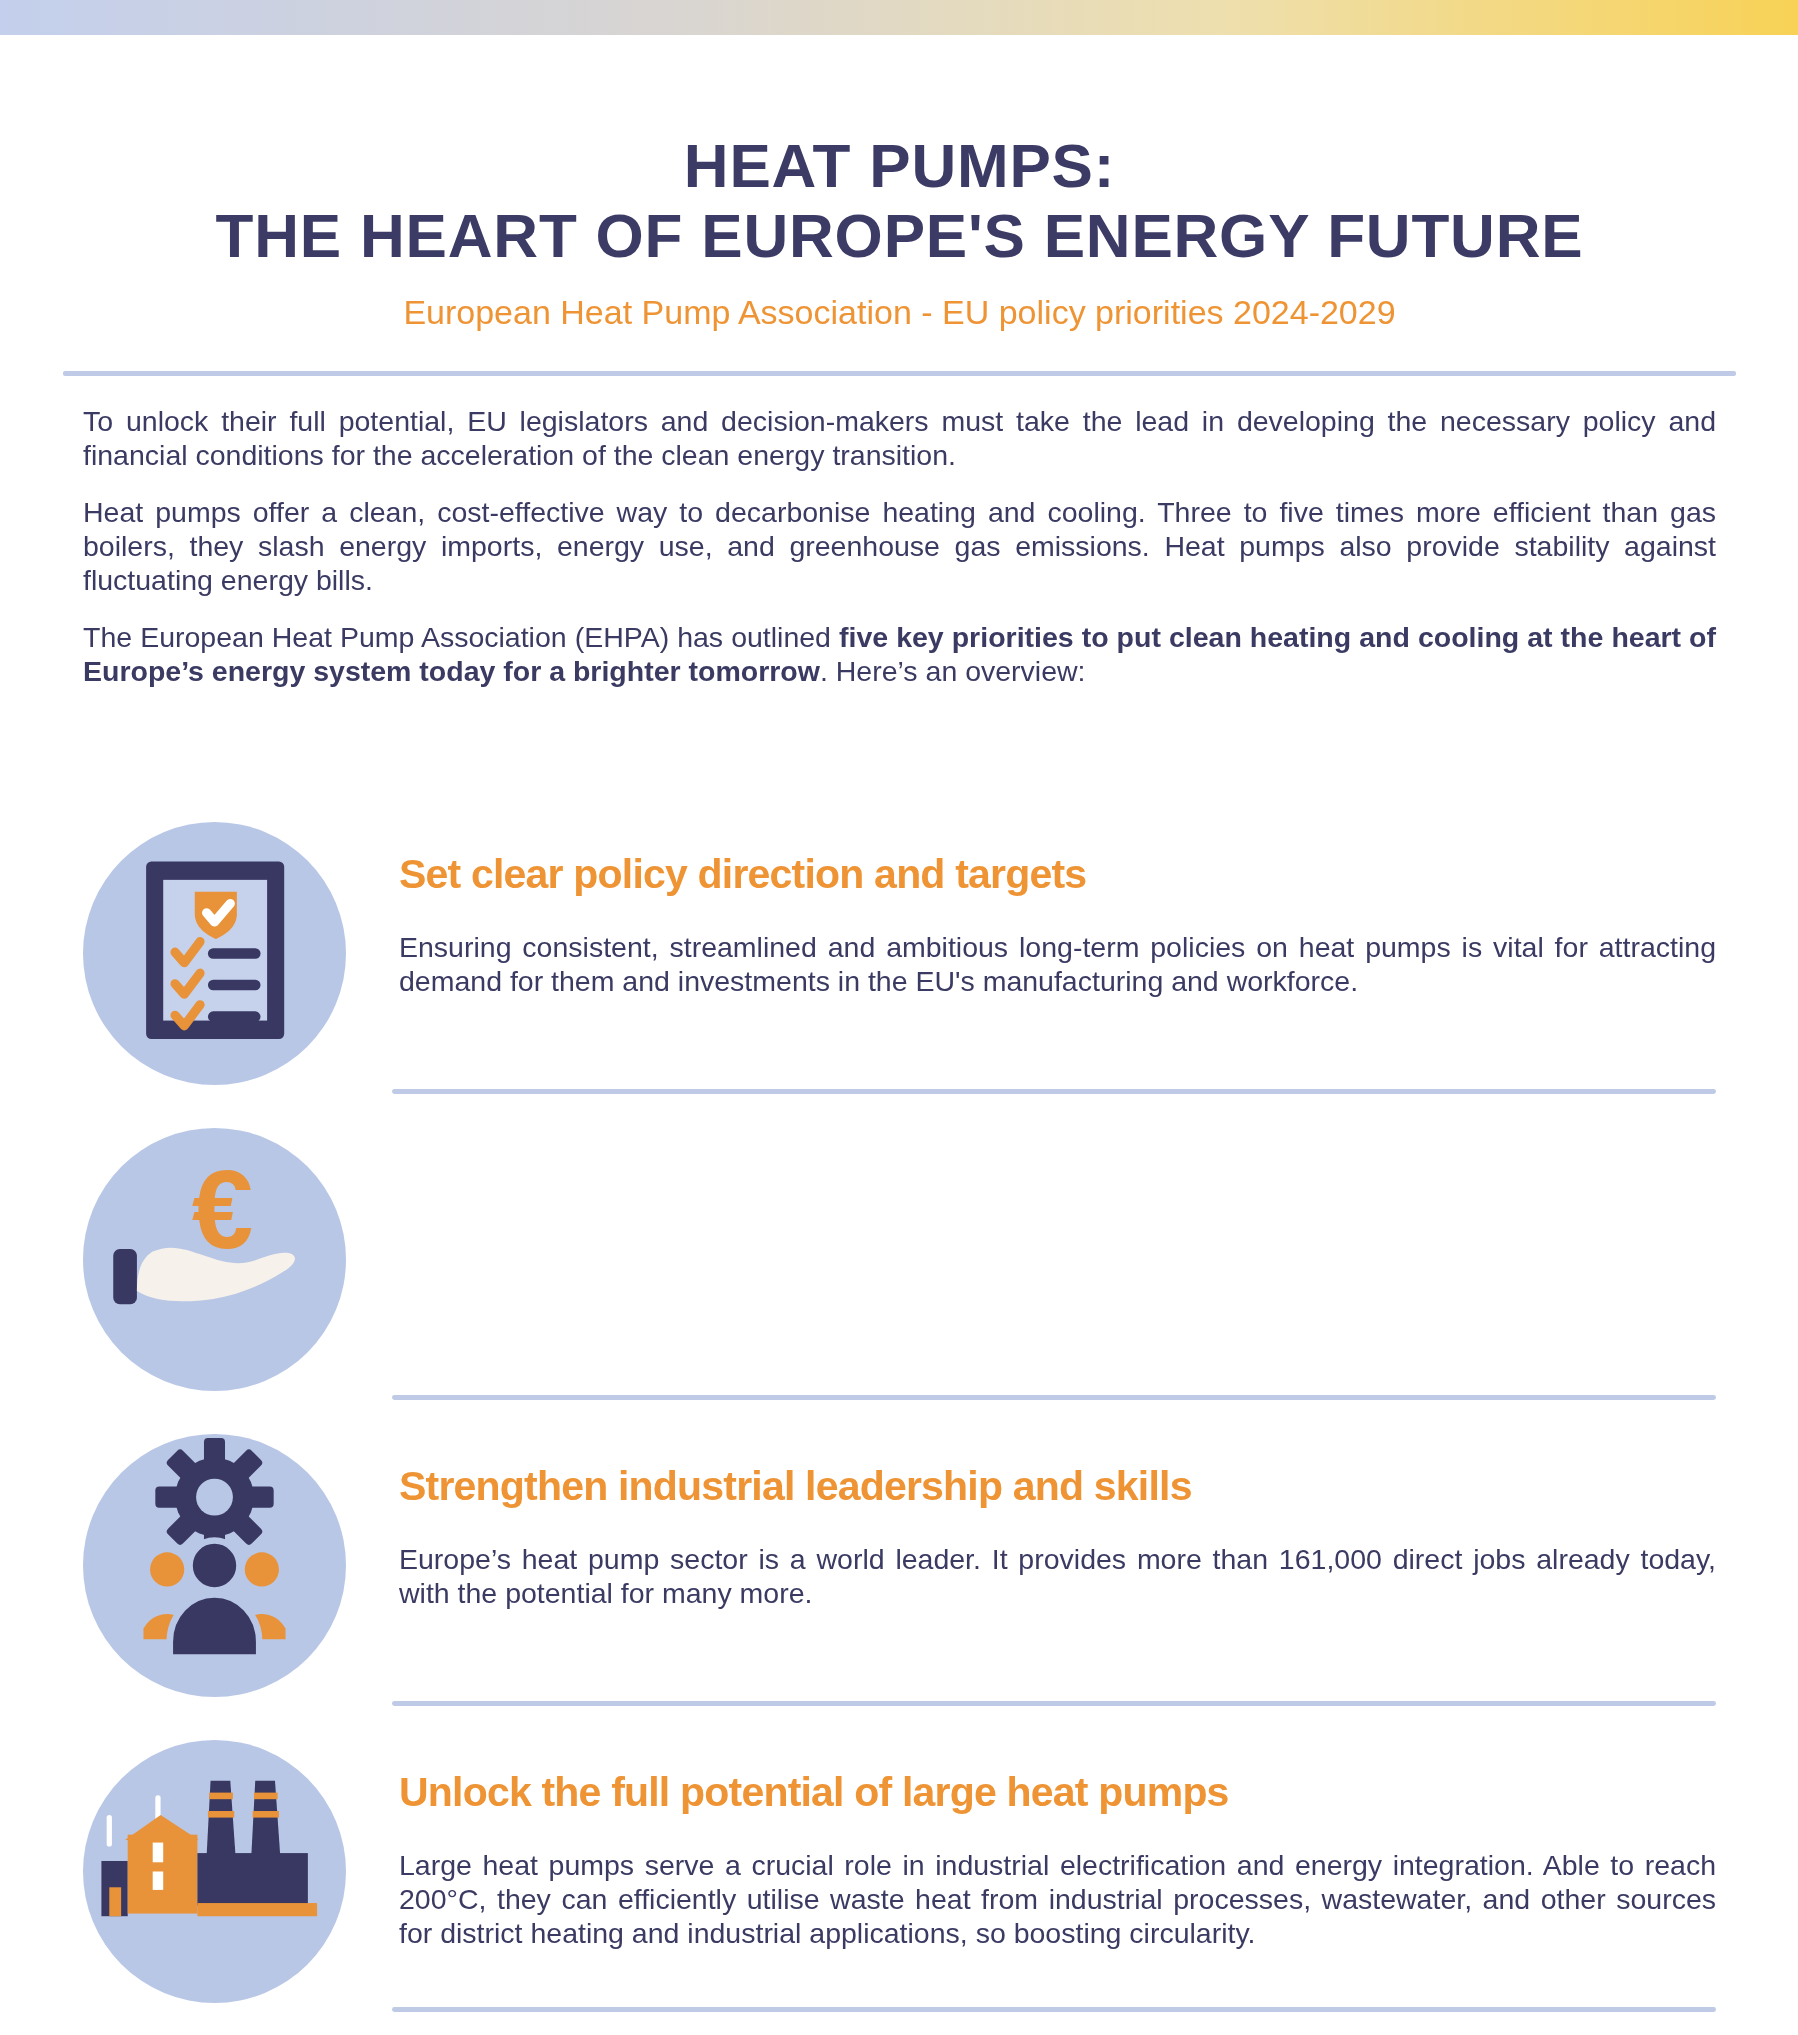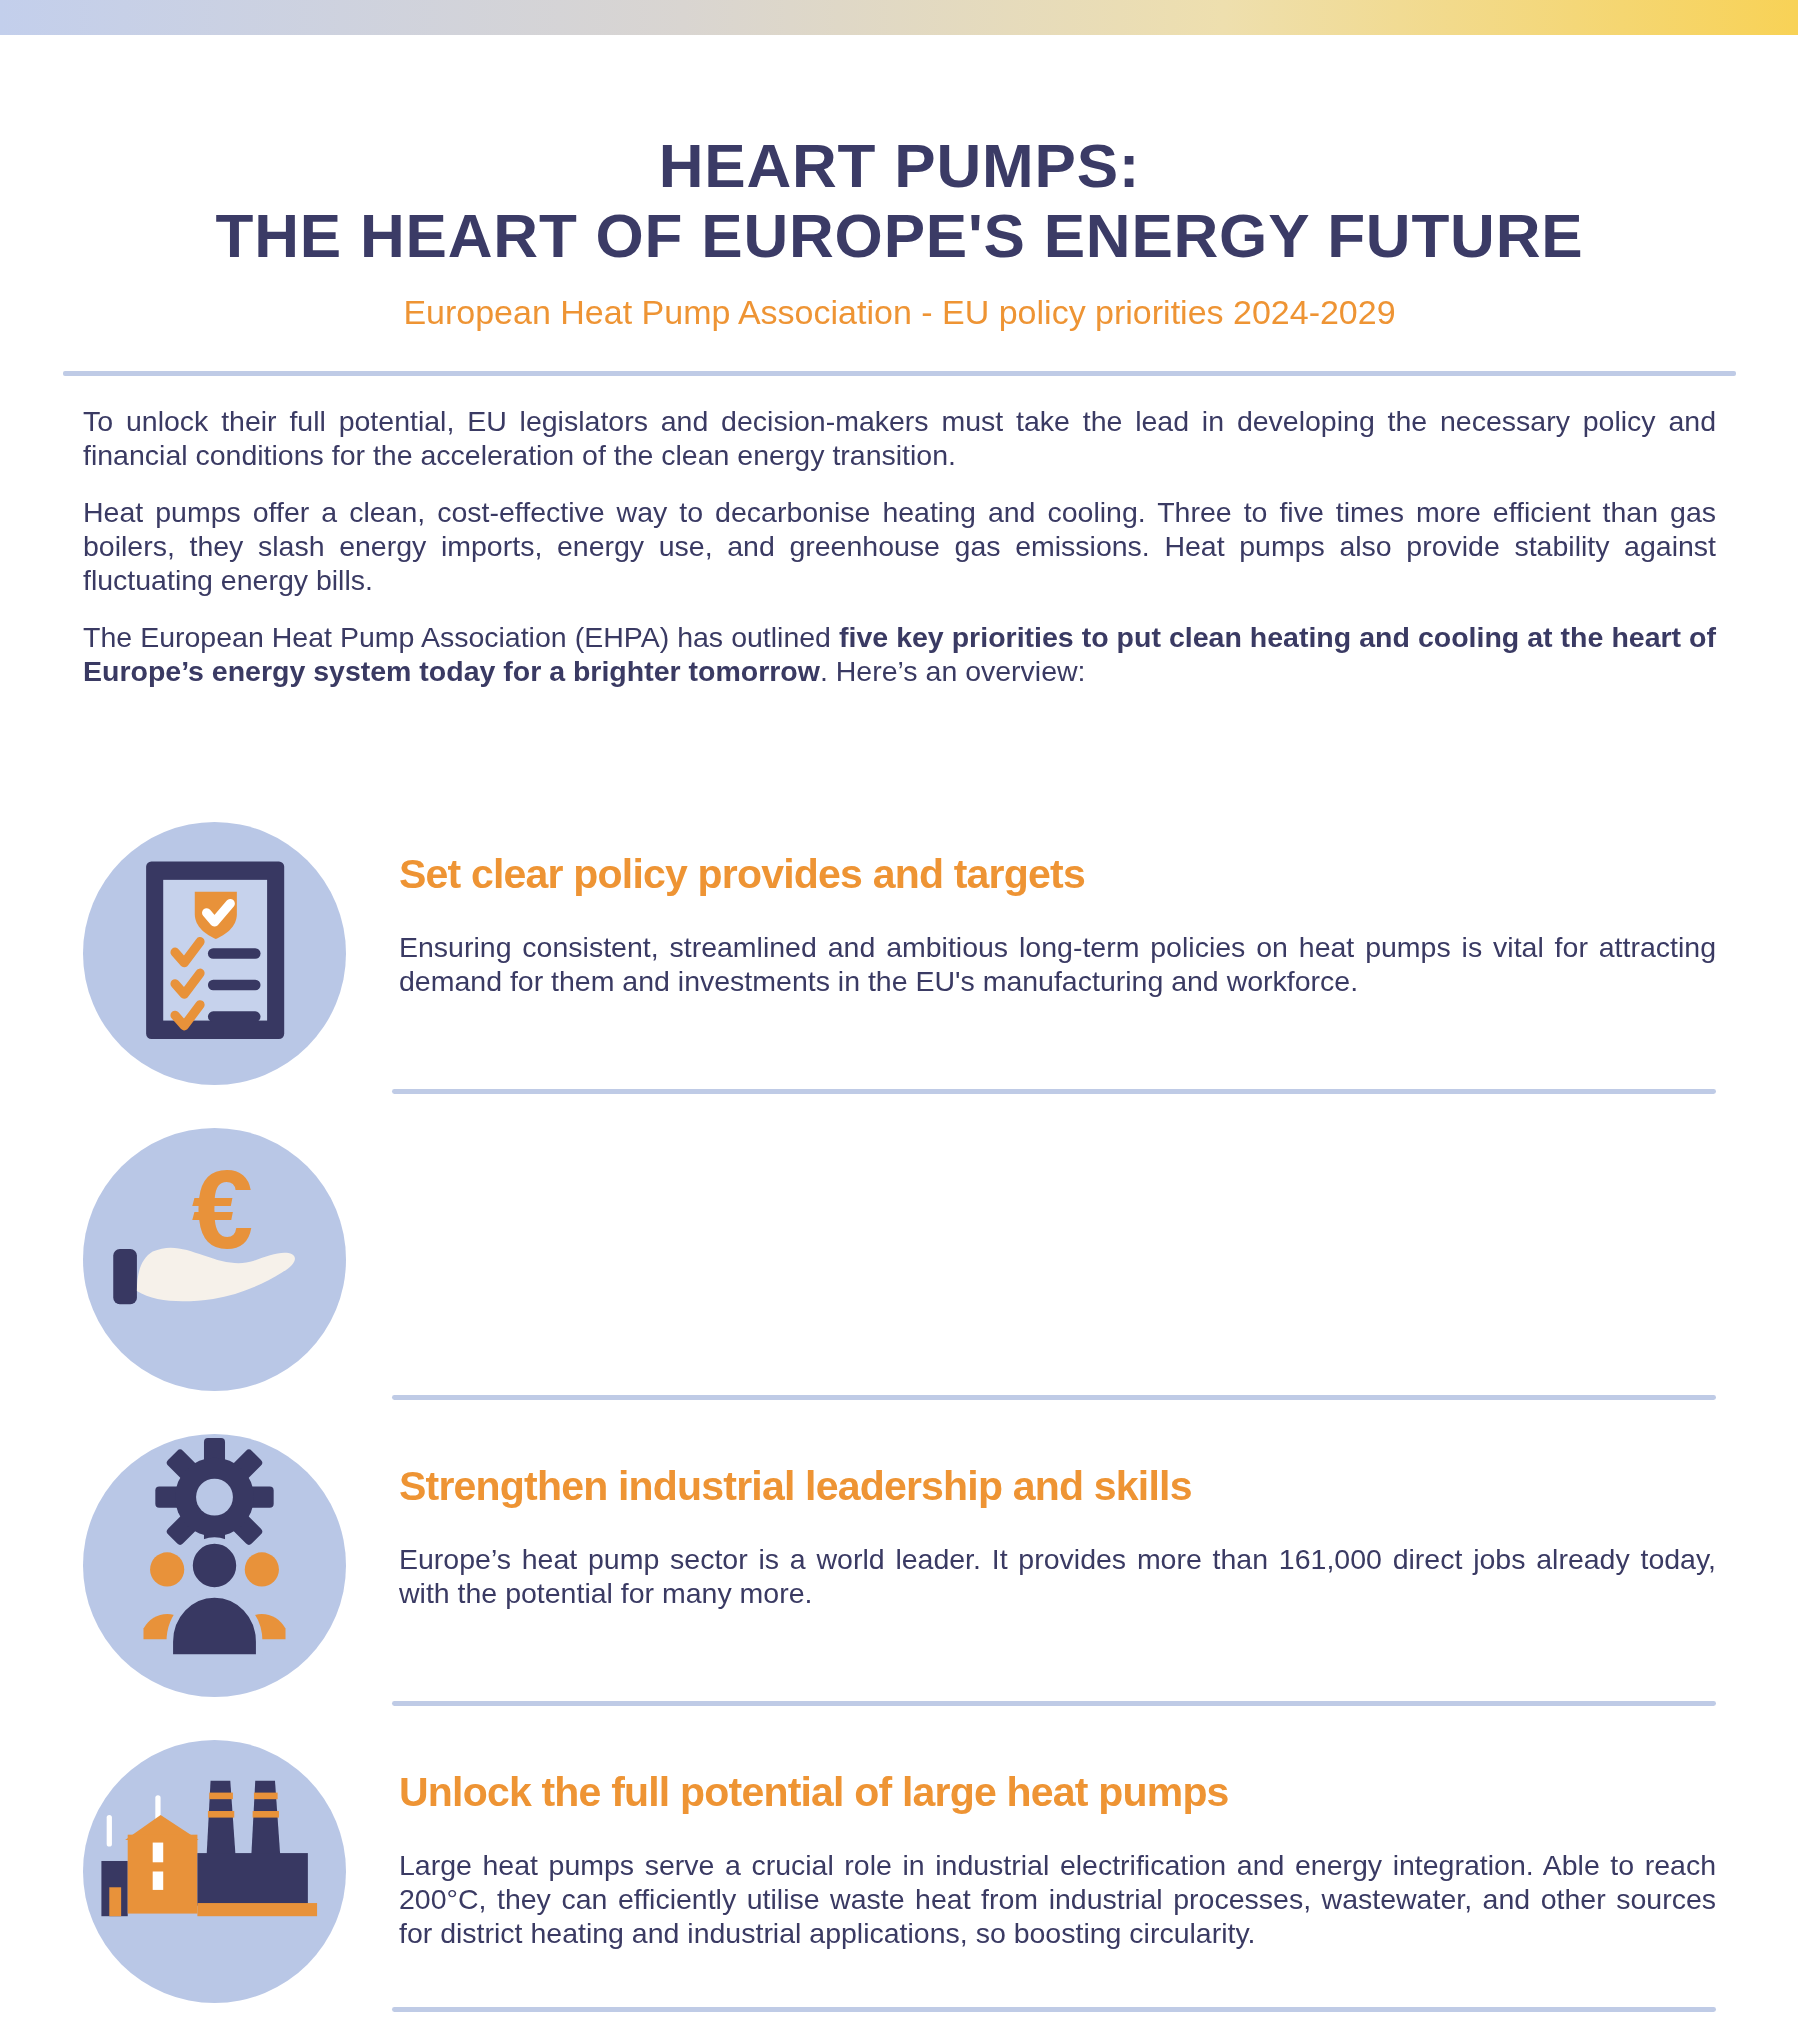--- a/index.html
+++ b/index.html
@@ -23,21 +23,21 @@
   .sep{height:4.9px;background:#bfcbe6;border-radius:2.4px;margin:4.1px 0 34px 309px}
 </style>
 </head>
 <body>
 
 <div class="bar bar-top"></div>
 
 <div class="content">
 
   <h1 class="title">
-    <span>HEART PUMPS:</span><br>
+    <span>HEAT PUMPS:</span><br>
     <span>THE HEART OF EUROPE'S ENERGY FUTURE</span>
   </h1>
 
   <div class="subtitle">European Heat Pump Association - EU policy priorities 2024-2029</div>
 
   <div class="divider"></div>
 
   <div class="intro">
     <p>To unlock their full potential, EU legislators and decision-makers must take the lead in developing the necessary policy and financial conditions for the acceleration of the clean energy transition.</p>
     <p>Heat pumps offer a clean, cost-effective way to decarbonise heating and cooling. Three to five times more efficient than gas boilers, they slash energy imports, energy use, and greenhouse gas emissions. Heat pumps also provide stability against fluctuating energy bills.</p>
@@ -56,21 +56,21 @@
           <path d="M94 69 l6 7 l12 -14" stroke="#ffffff" stroke-width="7" fill="none" stroke-linecap="round" stroke-linejoin="round"></path>
           <path d="M70 99 l7 8 l12 -16" stroke="#e8923a" stroke-width="7" fill="none" stroke-linecap="round" stroke-linejoin="round"></path>
           <rect x="95" y="96" width="40" height="8" rx="4" fill="#383862"></rect>
           <path d="M70 123 l7 8 l12 -16" stroke="#e8923a" stroke-width="7" fill="none" stroke-linecap="round" stroke-linejoin="round"></path>
           <rect x="95" y="120" width="40" height="8" rx="4" fill="#383862"></rect>
           <path d="M70 147 l7 8 l12 -16" stroke="#e8923a" stroke-width="7" fill="none" stroke-linecap="round" stroke-linejoin="round"></path>
           <rect x="95" y="144" width="40" height="8" rx="4" fill="#383862"></rect>
         </svg>
       </div>
       <div class="sec-text">
-        <h2>Set clear policy provides and targets</h2>
+        <h2>Set clear policy direction and targets</h2>
         <p>Ensuring consistent, streamlined and ambitious long-term policies on heat pumps is vital for attracting demand for them and investments in the EU's manufacturing and workforce.</p>
       </div>
     </div>
     <div class="sep"></div>
 
     <div class="section">
       <div class="icon-wrap">
         <svg viewBox="0 0 200 200">
           <circle cx="100" cy="100" r="100" fill="#b9c7e6"></circle>
           <text x="106" y="91" text-anchor="middle" font-size="84" font-weight="bold" fill="#e8923a" font-family="Liberation Sans, sans-serif">€</text>

